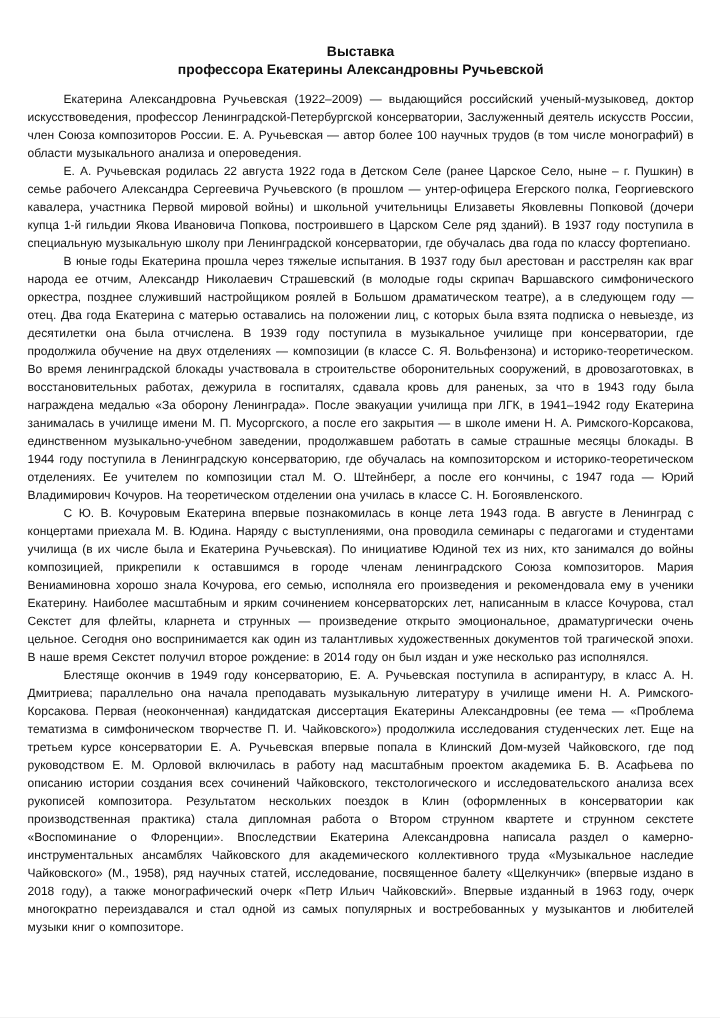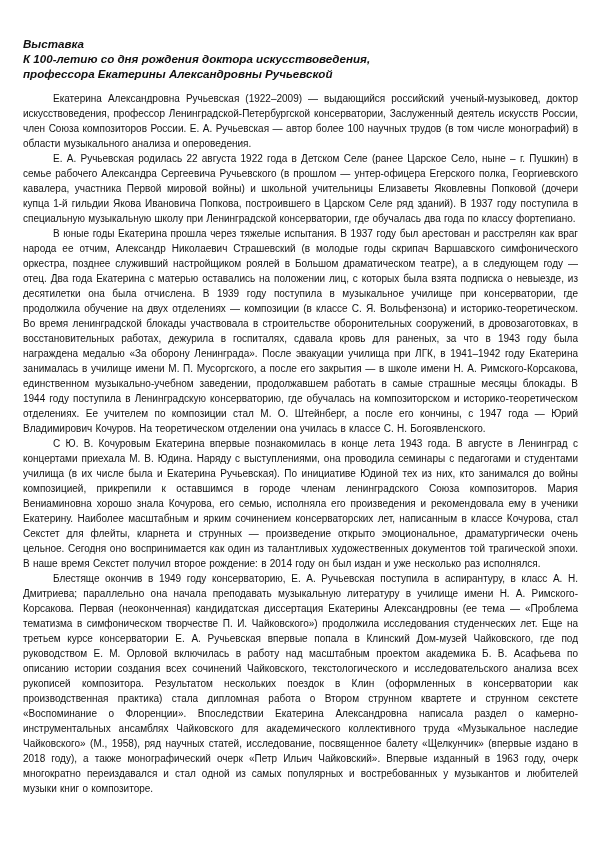--- a/index.html
+++ b/index.html
@@ -13,46 +13,44 @@
     height: 848px;
     margin: 0 auto;
     background: #ffffff;
     overflow: hidden;
     box-sizing: border-box;
     padding: 36px 22px 30px 23px;
     font-family: "Liberation Sans", "DejaVu Sans", sans-serif;
     color: #111111;
   }
   .doc-title {
-    text-align: left;
+    text-align: center;
     font-weight: bold;
     font-size: 11.6px;
     line-height: 15px;
     margin: 0 0 10px 0;
-    font-style: italic;
   }
   .doc-title .title-line {
     display: block;
   }
   .doc-body p {
     margin: 0;
     font-size: 10px;
     line-height: 15px;
     text-align: justify;
     text-indent: 30px;
     word-spacing: 0.5px;
   }
 </style>
 </head>
 <body>
 
 <div class="page">
   <div class="doc-title">
     <span class="title-line">Выставка</span>
-    <span class="title-line">К 100-летию со дня рождения доктора искусствоведения,</span>
     <span class="title-line">профессора Екатерины Александровны Ручьевской</span>
   </div>
   <div class="doc-body">
     <p>Екатерина Александровна Ручьевская (1922–2009) — выдающийся российский ученый-музыковед, доктор искусствоведения, профессор Ленинградской-Петербургской консерватории, Заслуженный деятель искусств России, член Союза композиторов России. Е. А. Ручьевская — автор более 100 научных трудов (в том числе монографий) в области музыкального анализа и опероведения.</p>
     <p>Е. А. Ручьевская родилась 22 августа 1922 года в Детском Селе (ранее Царское Село, ныне – г. Пушкин) в семье рабочего Александра Сергеевича Ручьевского (в прошлом — унтер-офицера Егерского полка, Георгиевского кавалера, участника Первой мировой войны) и школьной учительницы Елизаветы Яковлевны Попковой (дочери купца 1-й гильдии Якова Ивановича Попкова, построившего в Царском Селе ряд зданий). В 1937 году поступила в специальную музыкальную школу при Ленинградской консерватории, где обучалась два года по классу фортепиано.</p>
     <p>В юные годы Екатерина прошла через тяжелые испытания. В 1937 году был арестован и расстрелян как враг народа ее отчим, Александр Николаевич Страшевский (в молодые годы скрипач Варшавского симфонического оркестра, позднее служивший настройщиком роялей в Большом драматическом театре), а в следующем году — отец. Два года Екатерина с матерью оставались на положении лиц, с которых была взята подписка о невыезде, из десятилетки она была отчислена. В 1939 году поступила в музыкальное училище при консерватории, где продолжила обучение на двух отделениях — композиции (в классе С. Я. Вольфензона) и историко-теоретическом. Во время ленинградской блокады участвовала в строительстве оборонительных сооружений, в дровозаготовках, в восстановительных работах, дежурила в госпиталях, сдавала кровь для раненых, за что в 1943 году была награждена медалью «За оборону Ленинграда». После эвакуации училища при ЛГК, в 1941–1942 году Екатерина занималась в училище имени М. П. Мусоргского, а после его закрытия — в школе имени Н. А. Римского-Корсакова, единственном музыкально-учебном заведении, продолжавшем работать в самые страшные месяцы блокады. В 1944 году поступила в Ленинградскую консерваторию, где обучалась на композиторском и историко-теоретическом отделениях. Ее учителем по композиции стал М. О. Штейнберг, а после его кончины, с 1947 года — Юрий Владимирович Кочуров. На теоретическом отделении она училась в классе С. Н. Богоявленского.</p>
     <p>С Ю. В. Кочуровым Екатерина впервые познакомилась в конце лета 1943 года. В августе в Ленинград с концертами приехала М. В. Юдина. Наряду с выступлениями, она проводила семинары с педагогами и студентами училища (в их числе была и Екатерина Ручьевская). По инициативе Юдиной тех из них, кто занимался до войны композицией, прикрепили к оставшимся в городе членам ленинградского Союза композиторов. Мария Вениаминовна хорошо знала Кочурова, его семью, исполняла его произведения и рекомендовала ему в ученики Екатерину. Наиболее масштабным и ярким сочинением консерваторских лет, написанным в классе Кочурова, стал Секстет для флейты, кларнета и струнных — произведение открыто эмоциональное, драматургически очень цельное. Сегодня оно воспринимается как один из талантливых художественных документов той трагической эпохи. В наше время Секстет получил второе рождение: в 2014 году он был издан и уже несколько раз исполнялся.</p>
     <p>Блестяще окончив в 1949 году консерваторию, Е. А. Ручьевская поступила в аспирантуру, в класс А. Н. Дмитриева; параллельно она начала преподавать музыкальную литературу в училище имени Н. А. Римского-Корсакова. Первая (неоконченная) кандидатская диссертация Екатерины Александровны (ее тема — «Проблема тематизма в симфоническом творчестве П. И. Чайковского») продолжила исследования студенческих лет. Еще на третьем курсе консерватории Е. А. Ручьевская впервые попала в Клинский Дом-музей Чайковского, где под руководством Е. М. Орловой включилась в работу над масштабным проектом академика Б. В. Асафьева по описанию истории создания всех сочинений Чайковского, текстологического и исследовательского анализа всех рукописей композитора. Результатом нескольких поездок в Клин (оформленных в консерватории как производственная практика) стала дипломная работа о Втором струнном квартете и струнном секстете «Воспоминание о Флоренции». Впоследствии Екатерина Александровна написала раздел о камерно-инструментальных ансамблях Чайковского для академического коллективного труда «Музыкальное наследие Чайковского» (М., 1958), ряд научных статей, исследование, посвященное балету «Щелкунчик» (впервые издано в 2018 году), а также монографический очерк «Петр Ильич Чайковский». Впервые изданный в 1963 году, очерк многократно переиздавался и стал одной из самых популярных и востребованных у музыкантов и любителей музыки книг о композиторе.</p>
 
   </div>

